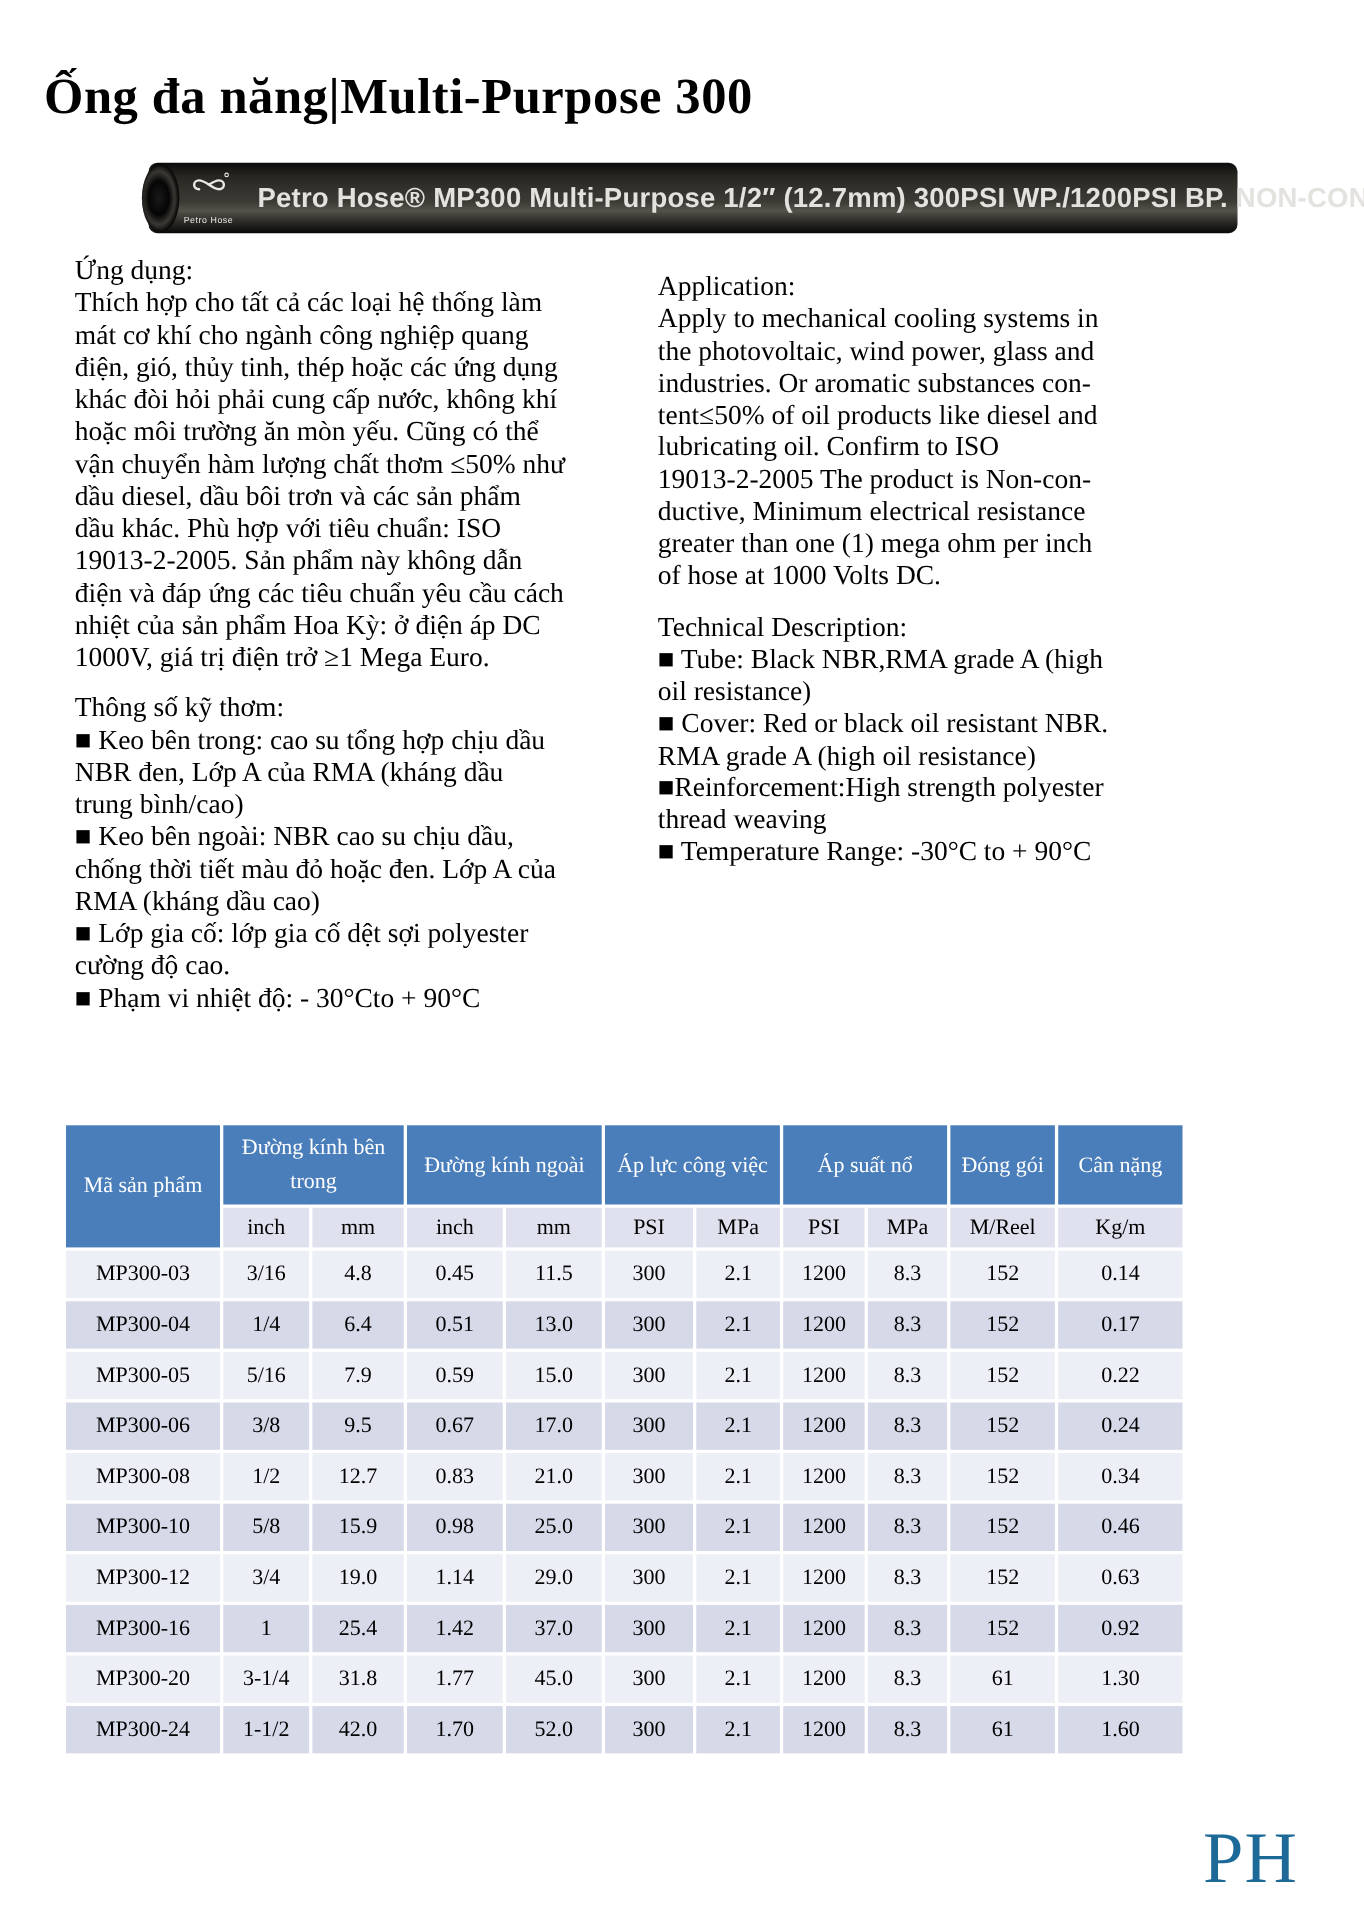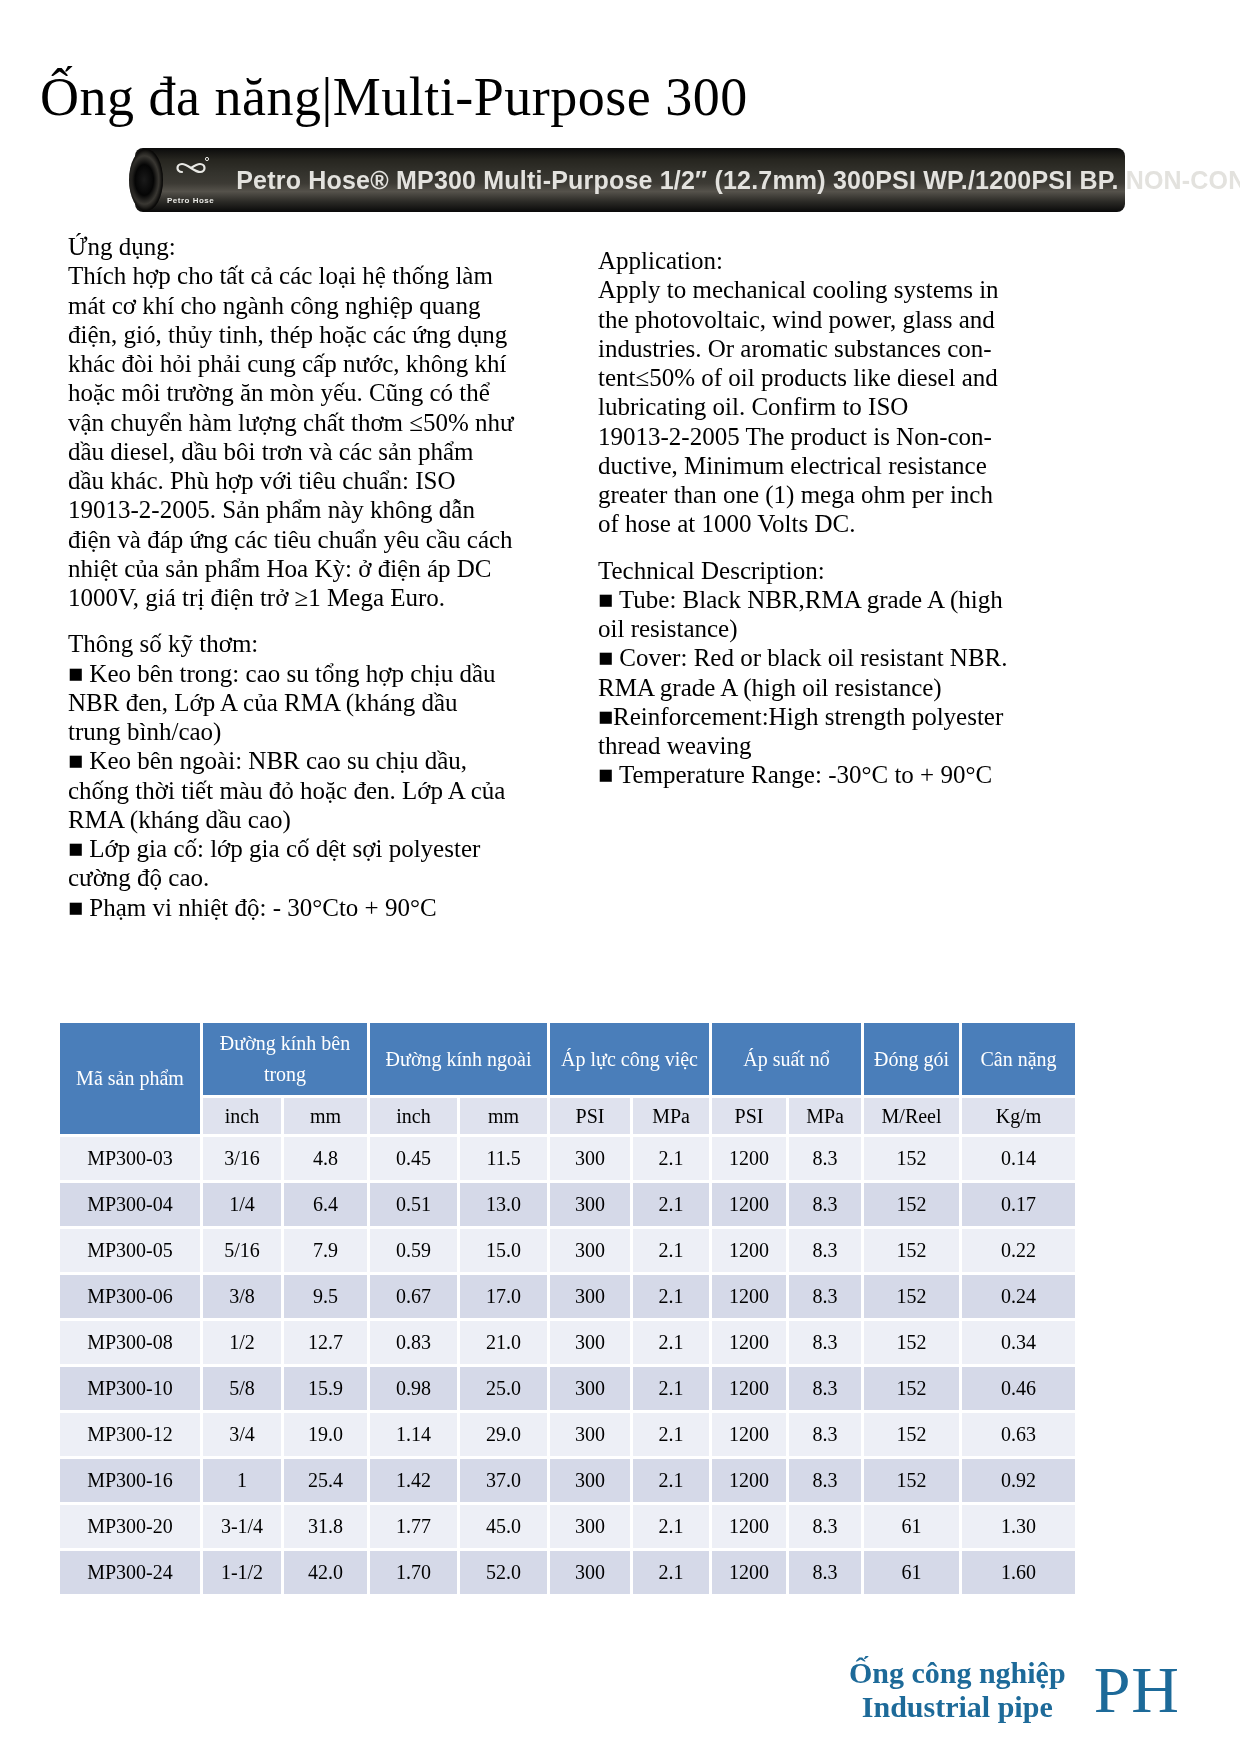--- a/index.html
+++ b/index.html
@@ -1,31 +1,31 @@
 <!DOCTYPE html>
 <html><head>
 <meta charset="utf-8">
 <style>
   html,body{margin:0;padding:0;background:#ffffff;}
   body{width:1240px;height:1754px;position:relative;overflow:hidden;
        font-family:"Liberation Serif", serif;color:#000;}
 
-  .page-title{position:absolute;left:40px;top:30px;font-size:54px;font-weight:normal;
+  .page-title{position:absolute;left:40px;top:30px;font-size:46px;font-weight:bold;
               letter-spacing:0.5px;white-space:nowrap;}
 
   
   .hose{position:absolute;left:135px;top:148px;width:990px;height:64px;
         background:linear-gradient(180deg,#0b0b0b 0%,#26251f 18%,#33322c 38%,#3c3a34 55%,#55524b 68%,#2b2a26 84%,#090909 100%);
         border-radius:8px;display:flex;align-items:center;}
   .hose-end{position:absolute;left:-6px;top:1px;width:34px;height:62px;border-radius:50%;
             background:radial-gradient(ellipse at 45% 50%, #1a1a1a 0%, #050505 35%, #3a3833 55%, #11100e 70%, #000 100%);
             box-shadow:inset 0 0 4px #000;}
   .hose-logo{margin-left:32px;display:flex;flex-direction:column;align-items:center;color:#e8e8e4;flex:0 0 auto;}
   .hose-logo svg{display:block;}
-  .hose-logo-label{font-family:"Liberation Sans", sans-serif;font-size:8px;letter-spacing:0.5px;margin-top:18px;font-weight:bold;}
+  .hose-logo-label{font-family:"Liberation Sans", sans-serif;font-size:8px;letter-spacing:0.5px;margin-top:18px;}
   .hose-print{font-family:"Liberation Sans", sans-serif;font-weight:bold;font-size:25px;
               color:#e3e2de;margin-left:22px;white-space:nowrap;letter-spacing:0.2px;}
 
   
   .columns{position:absolute;left:68px;top:232px;width:1030px;display:flex;}
   .col{font-size:25px;line-height:1.17;}
   .col-left{width:512px;}
   .col-right{width:450px;margin-left:18px;padding-top:14px;}
   .col .heading{white-space:pre-line;}
   .col p{white-space:pre-line;margin:0;}
@@ -281,18 +281,14 @@
         <td>2.1</td>
         <td>1200</td>
         <td>8.3</td>
         <td>61</td>
         <td>1.60</td>
       </tr>
     </tbody>
 </table>
 
 <div class="footer">
-  <div class="footer-lines">
-    <div>Ống công nghiệp</div>
-    <div>Industrial pipe</div>
-  </div>
   <div class="footer-logo">PH</div>
 </div>
 
 </body></html>

